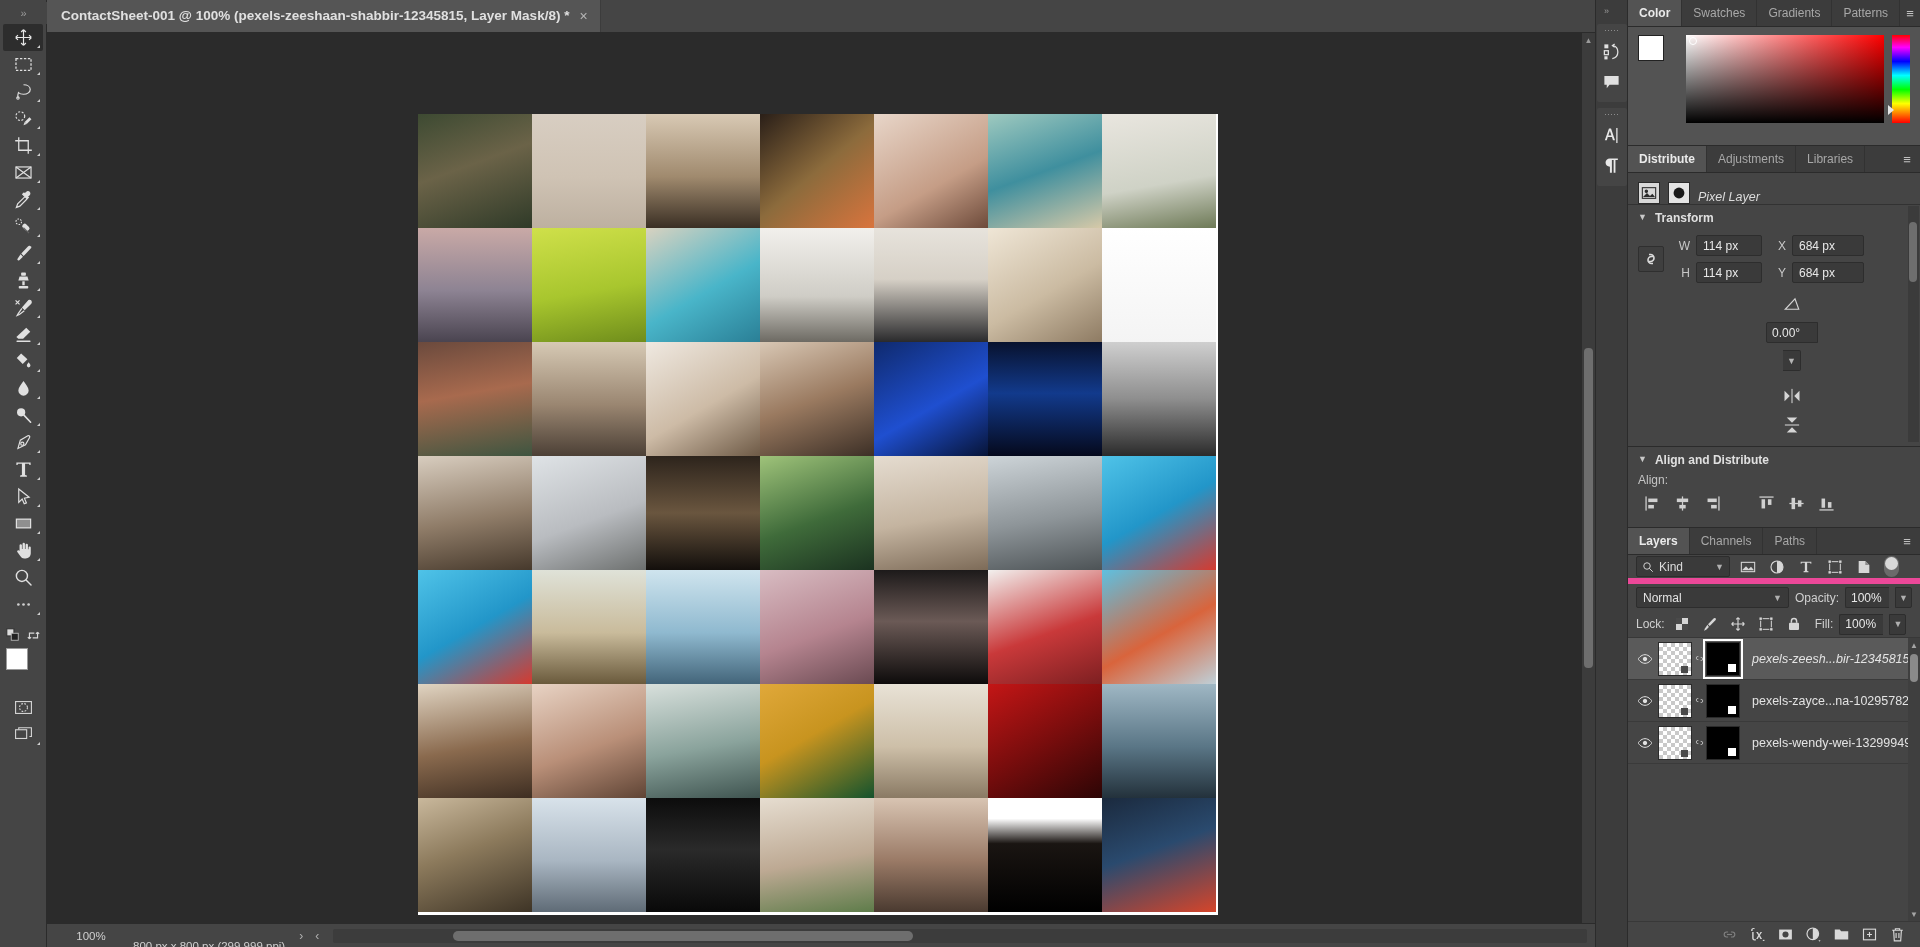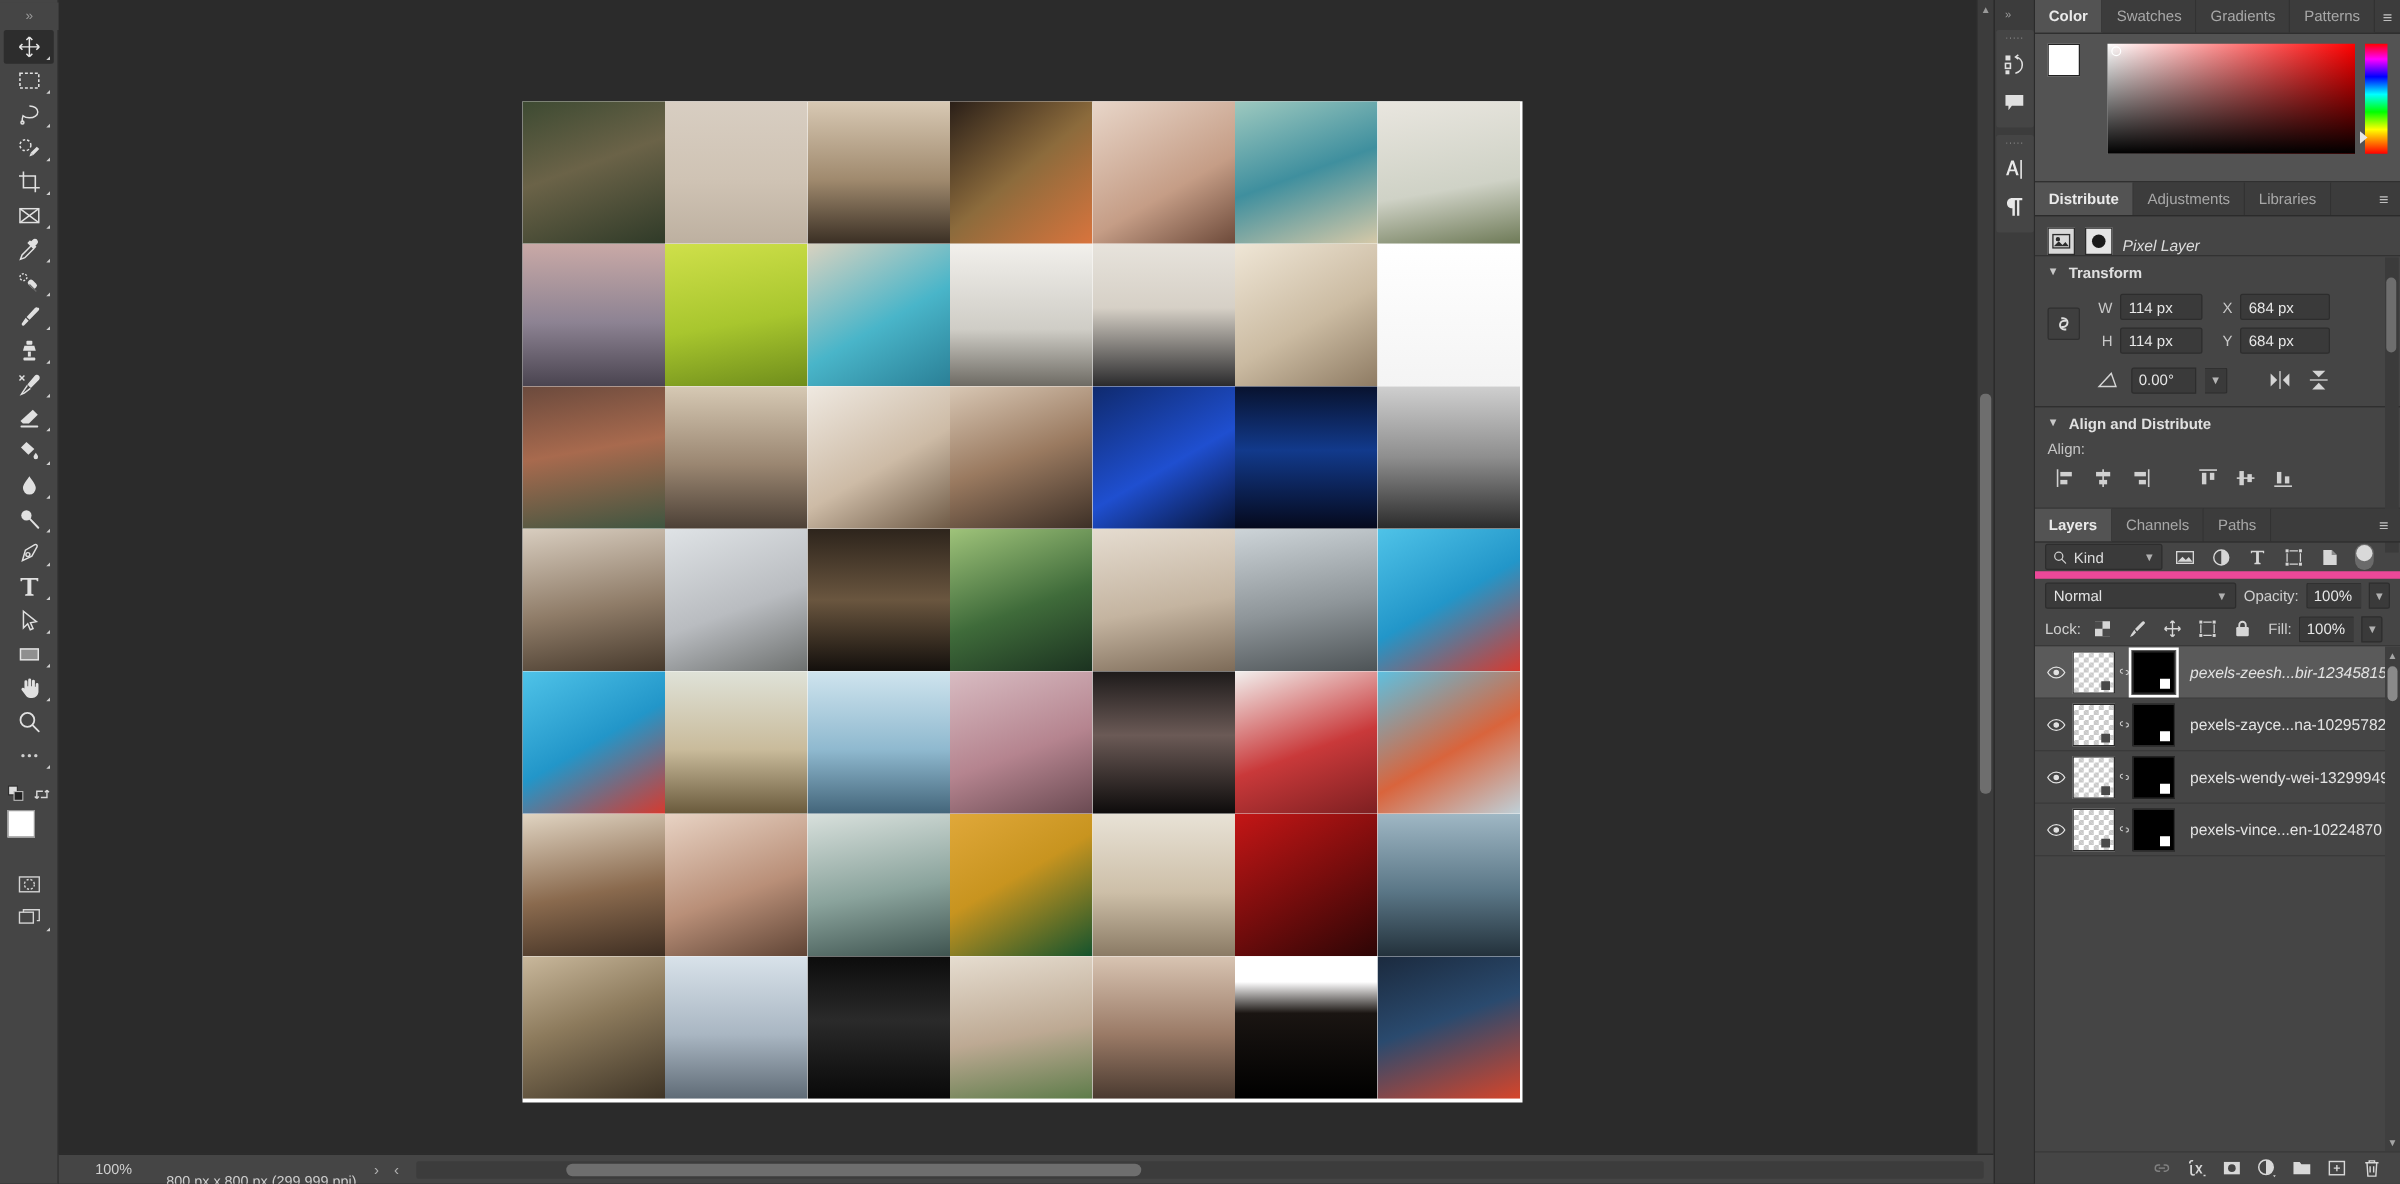--- a/index.html
+++ b/index.html
@@ -214,21 +214,21 @@
     display: flex; align-items: center; justify-content: center; cursor: pointer;
     border-radius: 2px;
   }
   .fields { display: grid; grid-template-columns: 16px 66px 18px 72px; gap: 6px 6px; align-items:center;}
   .flabel { font-size: 12px; color: #c8c8c8; text-align: right;}
   .finput {
     height: 21px; background: #3a3a3a; border: 1px solid #2d2d2d; border-radius: 2px;
     color: #e8e8e8; font-size: 12px; padding: 0 6px; display:flex;align-items:center;
     cursor: text;
   }
-  .angle-row { display:flex; align-items:center; gap:7px; padding: 0 10px 10px 46px; }
+  .angle-row { display:flex; align-items:center; gap:7px; padding: 0 10px 10px 46px; flex-direction: column; }
   .angle-input {
     height: 21px; width: 52px; background:#3a3a3a;border:1px solid #2d2d2d;border-radius:2px 0 0 2px;
     color:#e8e8e8;font-size:12px;padding:0 5px;display:flex;align-items:center;
   }
   .angle-drop {
     height:21px;width:18px;background:#3a3a3a;border:1px solid #2d2d2d;border-left:none;
     display:flex;align-items:center;justify-content:center;color:#b5b5b5;font-size:9px;cursor:pointer;
     border-radius:0 2px 2px 0;
   }
   .icon-btn { width:24px;height:22px;display:flex;align-items:center;justify-content:center;cursor:pointer;}
@@ -513,20 +513,26 @@
       <svg viewBox="0 0 24 24" fill="none" stroke="#d5d5d5" stroke-width="1.4">
           <rect x="2" y="6" width="14" height="11"></rect>
           <path d="M6 6V3.5h16v11h-2.5"></path>
         </svg>
       <span class="corner"></span>
     </div>
   </div>
 
   <div class="main">
 
+    <div class="tabbar">
+      <div class="doc-tab">
+        <span>ContactSheet-001 @ 100% (pexels-zeeshaan-shabbir-12345815, Layer Mask/8) *</span>
+        <span class="close">×</span>
+      </div>
+    </div>
 
     <div class="canvas-area">
       <div class="canvas-scroll">
         <div class="contact-sheet" id="sheet">
             <div class="cell">
               <div class="ph" style="background: linear-gradient(160deg, rgb(61, 74, 50), rgb(107, 99, 72) 45%, rgb(47, 58, 40));"></div>
             </div>
             <div class="cell">
               <div class="ph" style="background: linear-gradient(rgb(216, 206, 194), rgb(207, 195, 180) 55%, rgb(189, 176, 160));"></div>
             </div>
@@ -1051,41 +1057,20 @@
               <svg viewBox="0 0 24 24" fill="none" stroke="#cfcfcf" stroke-width="1.8">
                 <path d="M9.5 7.5h-1a3.5 3.5 0 0 0 0 7h1"></path>
                 <path d="M14.5 9.5h1a3.5 3.5 0 0 1 0 7h-1"></path>
               </svg>
             </span>
             <span class="mthumb">
               <span class="mdot"></span>
             </span>
             <span class="lname">pexels-wendy-wei-13299949</span>
           </div>
-          <div class="layer-row">
-            <span class="eye">
-              <svg viewBox="0 0 24 24" fill="none" stroke="#e2e2e2" stroke-width="1.5">
-                <path d="M1.8 12S5.5 5.5 12 5.5 22.2 12 22.2 12 18.5 18.5 12 18.5 1.8 12 1.8 12z"></path>
-                <circle cx="12" cy="12" r="2.6" fill="#e2e2e2"></circle>
-              </svg>
-            </span>
-            <span class="lthumb">
-              <span class="dot"></span>
-            </span>
-            <span class="chain">
-              <svg viewBox="0 0 24 24" fill="none" stroke="#cfcfcf" stroke-width="1.8">
-                <path d="M9.5 7.5h-1a3.5 3.5 0 0 0 0 7h1"></path>
-                <path d="M14.5 9.5h1a3.5 3.5 0 0 1 0 7h-1"></path>
-              </svg>
-            </span>
-            <span class="mthumb">
-              <span class="mdot"></span>
-            </span>
-            <span class="lname">pexels-vince...en-10224870</span>
-          </div>
           <div class="layer-scroll">
           <div class="up">▲</div>
           <div class="lthumbbar"></div>
           <div class="down">▼</div>
         </div>
       </div>
 
       <div class="layer-footer">
         <span class="lf-btn dim">
           <svg viewBox="0 0 24 24" fill="none" stroke="#d2d2d2" stroke-width="1.6">

